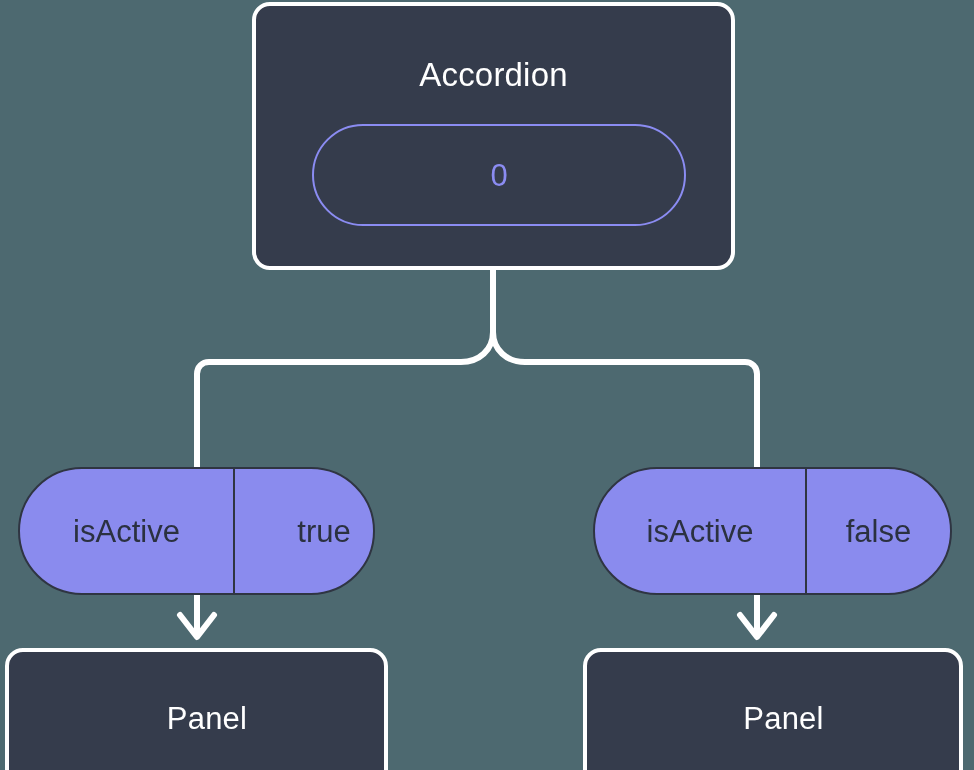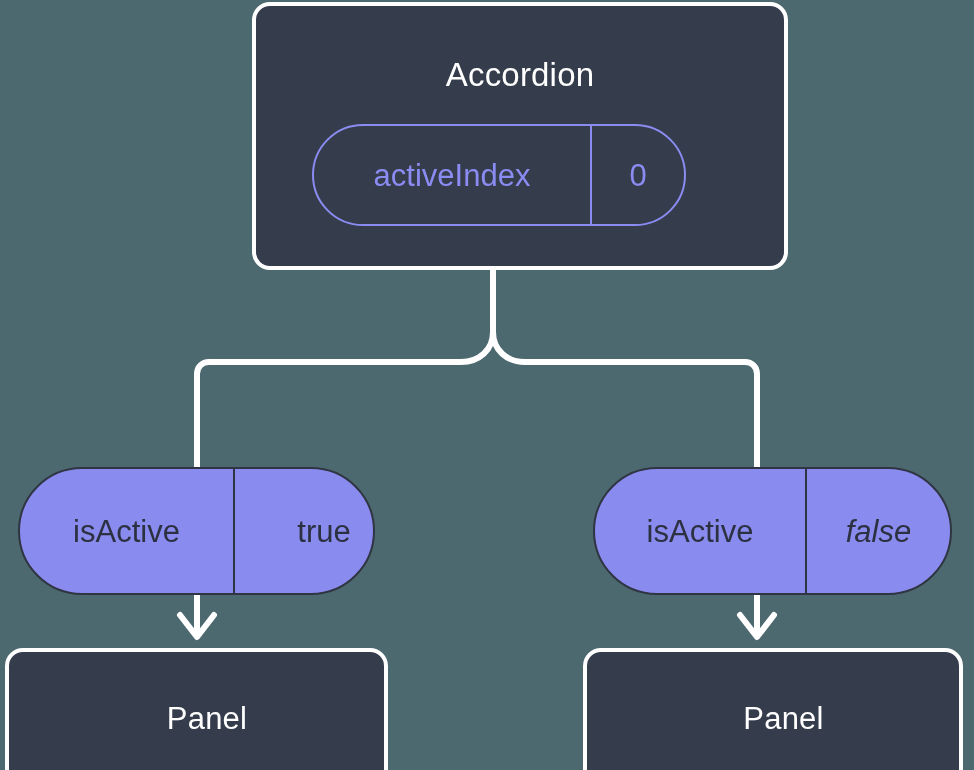--- a/index.html
+++ b/index.html
@@ -49,21 +49,21 @@
     font-weight: 500;
     letter-spacing: 0.2px;
     line-height: 1;
     white-space: nowrap;
   }
 
   
   #accordion-card {
     left: 252px;
     top: 2px;
-    width: 536px;
+    width: 483px;
     height: 268px;
     padding-top: 52px;
   }
 
   
   .pill {
     box-sizing: border-box;
     display: flex;
     align-items: stretch;
     border-radius: 999px;
@@ -122,21 +122,21 @@
     width: 357px;
   }
   #pill-left .pill-key { width: 213px; }
   #pill-left .pill-val { flex: 1; padding-left: 40px; }
 
   #pill-right {
     left: 593px;
     width: 359px;
   }
   #pill-right .pill-key { width: 210px; }
-  #pill-right .pill-val { flex: 1; font-style: italic; }
+  #pill-right .pill-val { flex: 1; }
 
   
   .panel-card {
     height: 140px;
     justify-content: center;
     padding-top: 0;
   }
   #panel-left {
     left: 5px;
     top: 648px;
@@ -173,21 +173,20 @@
     <path d="M 180 615 L 197 637 L 214 615" fill="none" stroke="#ffffff" stroke-width="6" stroke-linecap="round" stroke-linejoin="round"></path>
 
     <path d="M 757 565 L 757 636" fill="none" stroke="#ffffff" stroke-width="6" stroke-linecap="butt"></path>
     <path d="M 740 615 L 757 637 L 774 615" fill="none" stroke="#ffffff" stroke-width="6" stroke-linecap="round" stroke-linejoin="round"></path>
   </svg>
 
   <div id="accordion-card" class="node-card">
     <div class="node-title">Accordion</div>
 
     <div class="pill pill-outline">
-      <span class="pill-key">activeIndex</span>
       <span class="pill-val">0</span>
     </div>
   </div>
 
   <div id="pill-left" class="pill pill-filled">
     <span class="pill-key">isActive</span>
     <span class="pill-val">true</span>
   </div>
 
   <div id="pill-right" class="pill pill-filled">

